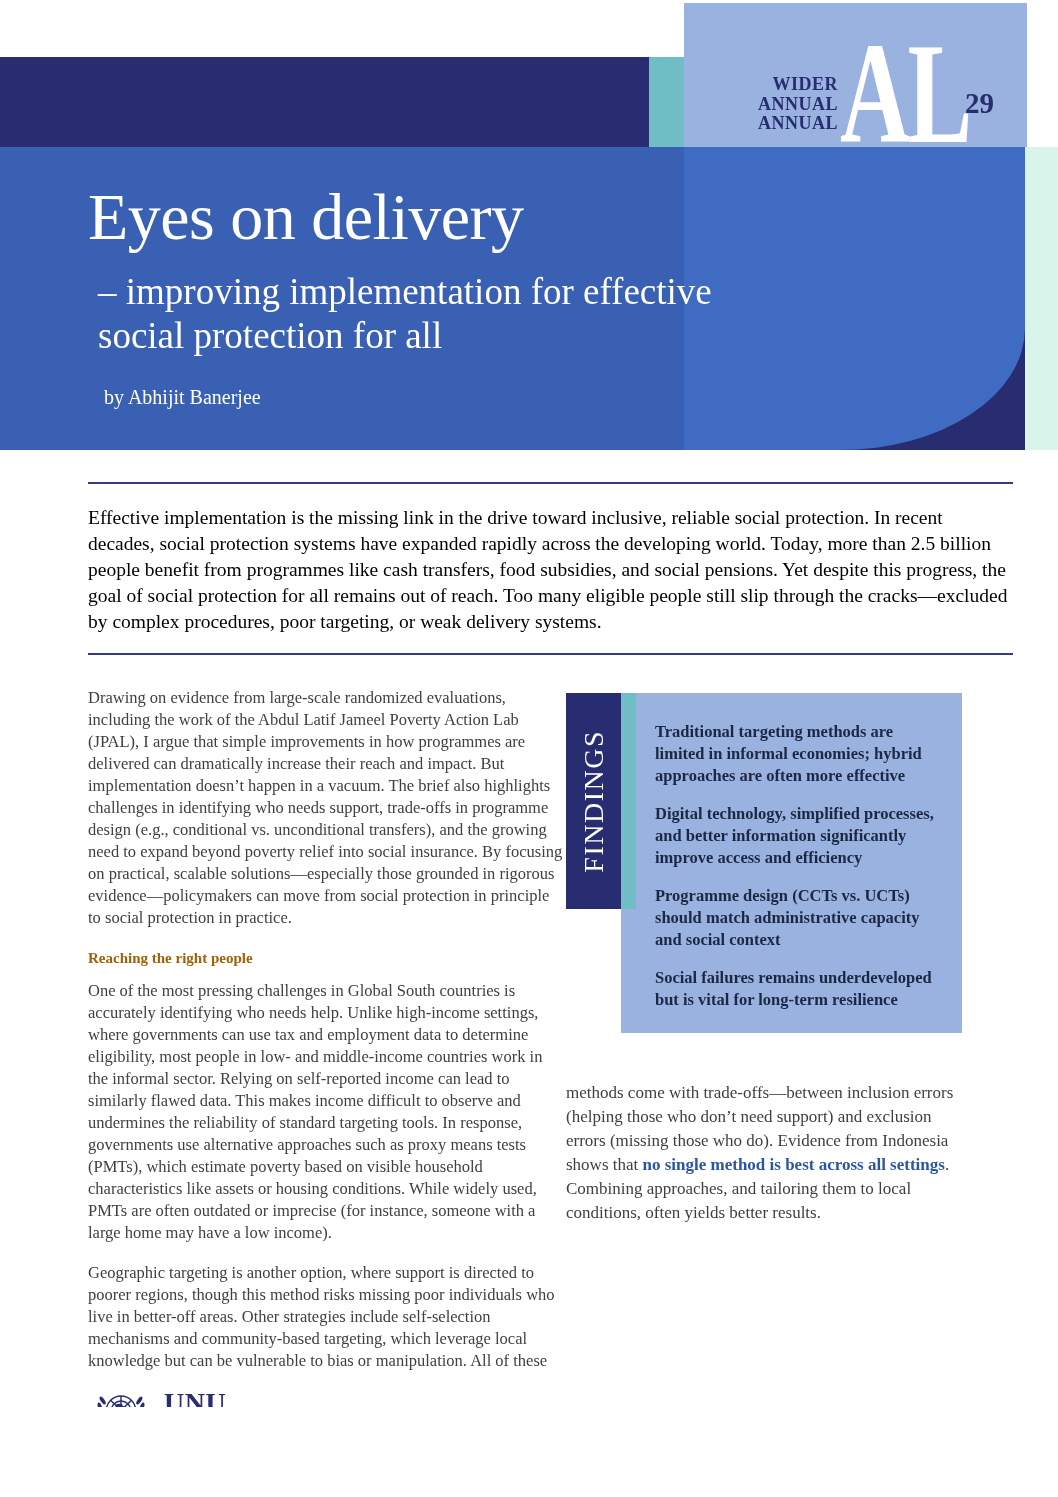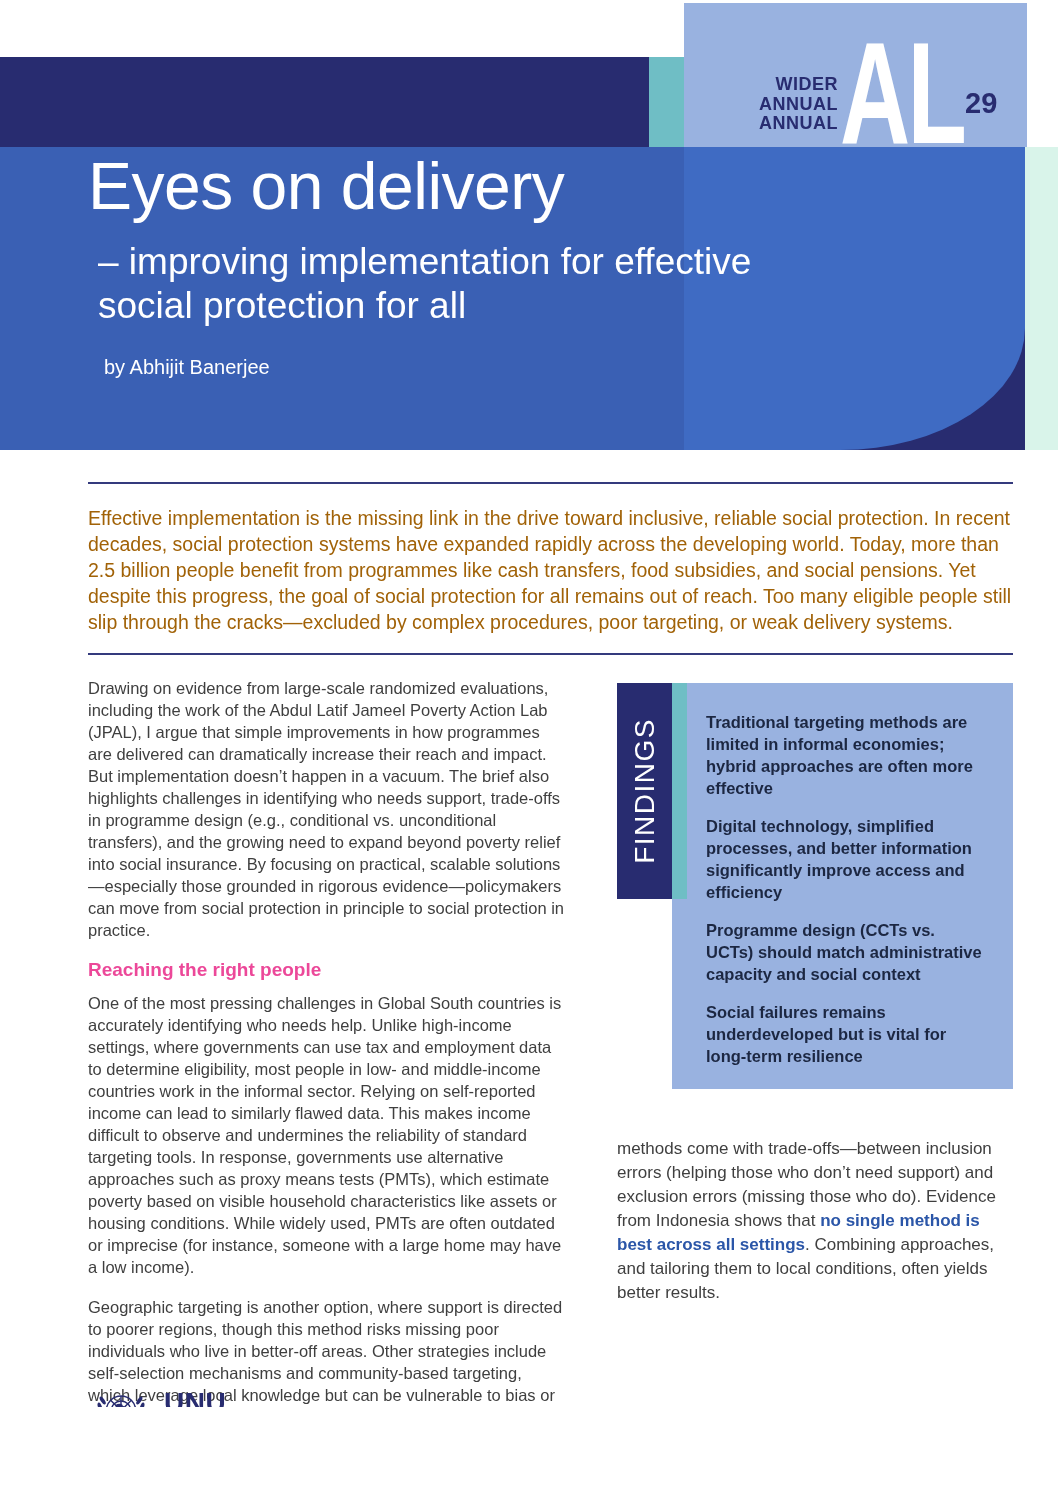--- a/index.html
+++ b/index.html
@@ -1,52 +1,52 @@
 <!DOCTYPE html>
 <html><head>
 <meta charset="utf-8">
 <style>
   html,body{margin:0;padding:0;background:#ffffff;}
   .page{
     position:relative;width:1058px;height:1407px;overflow:hidden;background:#ffffff;
-    font-family:Liberation Sans, sans-serif;
+    font-family:Liberation Serif, serif;
   }
   
   .navy-band{position:absolute;left:0;top:57px;width:649px;height:90px;background:#282c70;}
   .teal-strip-top{position:absolute;left:649px;top:57px;width:35px;height:90px;background:#6fbec5;}
   .badge{position:absolute;left:684px;top:3px;width:343px;height:144px;background:#99b2e0;}
   .badge-label{
     position:absolute;top:72px;right:189px;text-align:right;
     font-size:18px;line-height:19.5px;font-weight:700;color:#282c70;letter-spacing:.5px;white-space:nowrap;
   }
   .badge-al{
     position:absolute;left:156px;top:18px;font-size:145px;line-height:1;font-weight:700;color:#ffffff;
     transform:scaleX(.67);transform-origin:left top;letter-spacing:-4px;white-space:nowrap;
   }
   .badge-num{position:absolute;left:281px;top:86px;font-size:29px;line-height:1;font-weight:700;color:#282c70;}
   
   .header-main{position:absolute;left:0;top:147px;width:1025px;height:303px;background:#3a60b4;}
   .header-right{position:absolute;left:684px;top:0;width:341px;height:303px;background:#282c70;}
   .header-right-curve{position:absolute;left:0;top:0;right:0;bottom:0;background:#3f6bc3;border-bottom-right-radius:185px 122px;}
   .mint-strip{position:absolute;left:1025px;top:147px;width:33px;height:303px;background:#d9f4ea;}
   .header-content{position:absolute;left:88px;top:0;width:860px;z-index:3;color:#ffffff;}
-  .page-title{margin:0;font-size:66px;line-height:1.2;font-weight:400;letter-spacing:-.5px;}
+  .page-title{margin:0;padding-top:30px;font-size:66px;line-height:1.2;font-weight:400;letter-spacing:-.5px;}
   .page-subtitle{margin:14px 0 0 10px;font-size:37px;line-height:44px;font-weight:400;}
   .page-subtitle span{display:block;}
   .byline{margin:27px 0 0 16px;font-size:20px;line-height:1.2;font-weight:400;}
   
   .content{position:absolute;left:88px;top:450px;width:925px;}
   .rule{height:2px;background:#343a7d;}
   .rule-top{margin-top:32px;}
   .rule-bottom{margin-top:12px;}
-  .lead-paragraph{margin:21px 0 18px 0;font-size:19.5px;line-height:26px;color:#a16207;}
-  .columns{display:flex;gap:51px;margin-top:22px;align-items:flex-start;}
+  .lead-paragraph{margin:21px 0 18px 0;font-size:19.5px;line-height:26px;color:#000000;}
+  .columns{display:flex;margin-top:32px;align-items:flex-start;}
   .col-left{width:478px;font-size:16.5px;line-height:22px;color:#3f3f3f;}
   .col-left p{margin:0 0 18px 0;}
-  .section-heading{margin:14px 0 11px 0;font-size:19px;line-height:22px;font-weight:700;color:#ec4899;}
+  .section-heading{margin:14px 0 11px 0;font-size:15px;line-height:22px;font-weight:700;color:#a16207;}
   .col-right{width:396px;padding-top:6px;box-sizing:border-box;}
   
   .findings{position:relative;}
   .findings-label{
     position:absolute;left:0;top:0;width:55px;height:216px;background:#282c70;
     display:flex;align-items:center;justify-content:center;z-index:2;
   }
   .findings-label span{
     writing-mode:vertical-rl;transform:rotate(180deg);
     color:#ffffff;font-size:28px;font-weight:400;letter-spacing:1.5px;white-space:nowrap;

